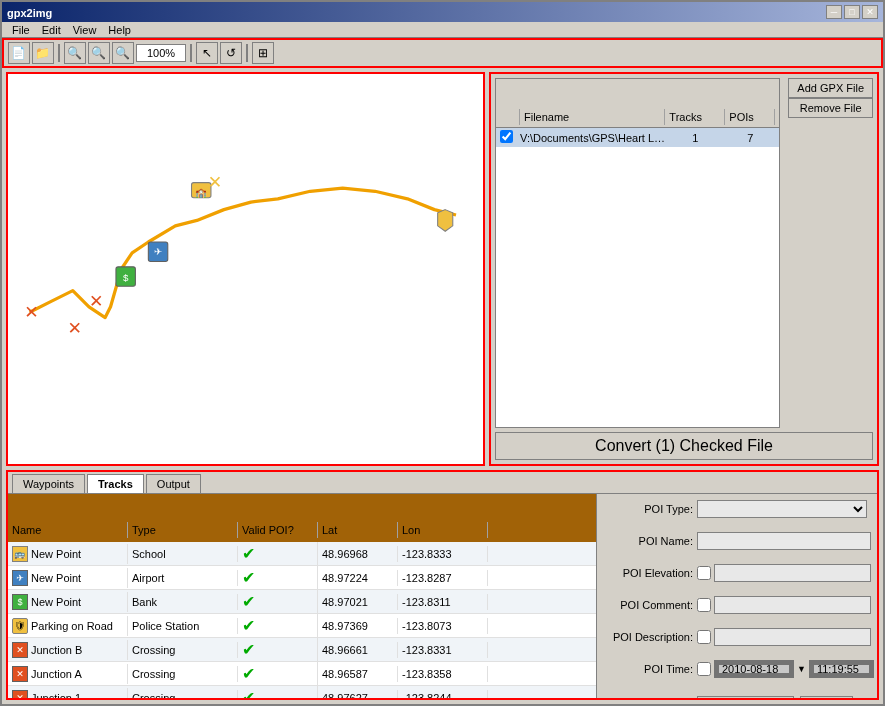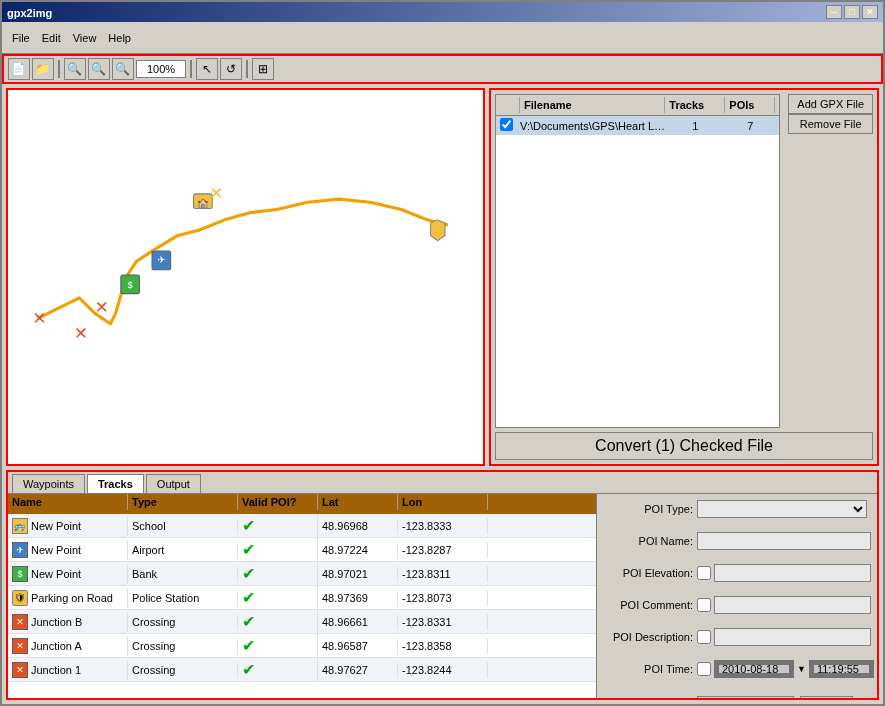--- a/index.html
+++ b/index.html
@@ -47,21 +47,21 @@
       align-items: center;
       justify-content: center;
       cursor: pointer;
     }
     .menu-bar {
       background: #d4d0c8;
       border-bottom: 1px solid #808080;
       display: flex;
       align-items: center;
       padding: 2px 4px;
-      height: 32px;
+      height: 16px;
       flex-shrink: 0;
     }
     .menu-item {
       padding: 2px 6px;
       cursor: pointer;
       font-size: 11px;
     }
     .toolbar {
       background: #d4d0c8;
       border-bottom: 1px solid #a0a0a0;
@@ -218,23 +218,24 @@
     .wt-header {
       display: grid;
       grid-template-columns: 120px 110px 80px 80px 90px;
       background: #a16207;
       border-bottom: 4px solid #a16207;
       position: sticky;
       top: 0;
     }
     .wt-header-cell {
       padding: 2px 4px;
-      font-weight: bold;
+      font-weight: normal;
       border-right: 1px solid #a0a0a0;
       font-size: 11px;
+      margin-top: 28px;
     }
     .wt-row {
       display: grid;
       grid-template-columns: 120px 110px 80px 80px 90px;
       border-bottom: 1px solid #e0e0e0;
       align-items: center;
     }
     .wt-row:nth-child(even) { background: #f0f4f8; }
     .wt-cell {
       padding: 2px 4px;

